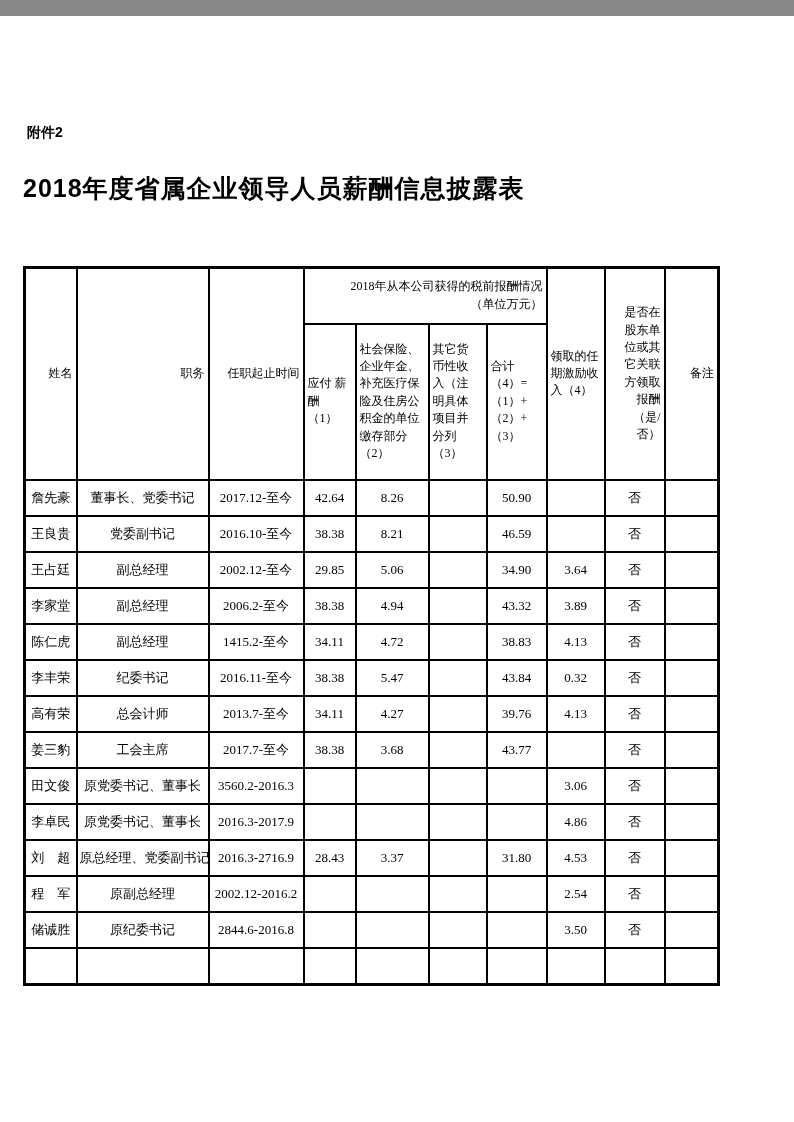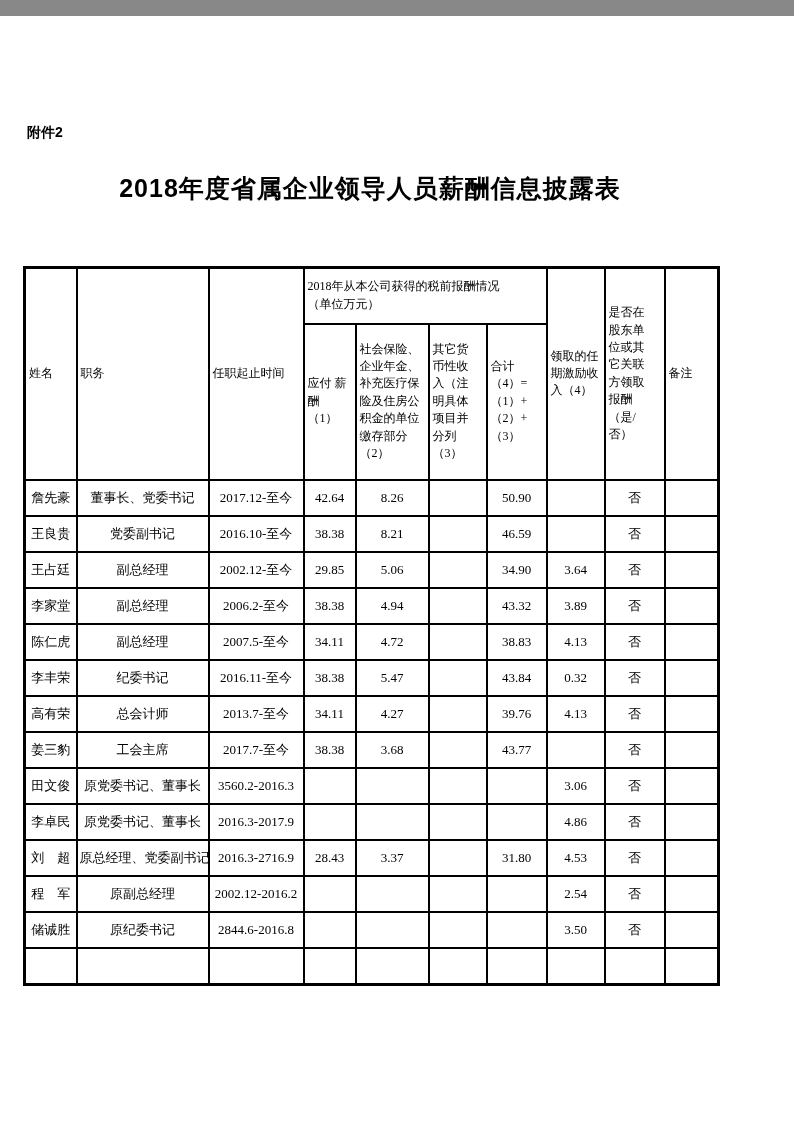--- a/index.html
+++ b/index.html
@@ -8,36 +8,36 @@
     margin:16px auto; overflow:hidden;
     font-family:"Liberation Serif", serif; color:#000;
   }
   .attachment-label {
     position:absolute; left:27px; top:108px;
     font-family:"Liberation Sans", sans-serif;
     font-size:14px; font-weight:bold;
   }
   .doc-title {
     position:absolute; left:23px; top:156px; width:694px;
-    text-align:center; font-family:"Liberation Sans", sans-serif;
+    font-family:"Liberation Sans", sans-serif;
     font-size:25px; font-weight:bold; letter-spacing:1px;
   }
   table.salary {
     position:absolute; left:23px; top:250px; width:694px;
     border-collapse:collapse; table-layout:fixed;
     border:3px solid #000;
   }
   table.salary th, table.salary td {
     border:2px solid #000; overflow:hidden;
   }
   table.salary th {
     font-weight:normal; font-size:12px; line-height:1.45;
     white-space:pre-line; vertical-align:middle; padding:2px 3px;
   }
-  th.center { text-align:left; }
+  th.center { text-align:right; }
   th.left   { text-align:left; }
   tr.hrow1 { height:56px; }
   tr.hrow2 { height:156px; }
   table.salary td {
     font-size:13px; text-align:center; vertical-align:middle;
     height:34px; padding:0 2px; white-space:nowrap;
   }
 </style>
 </head>
 <body>
@@ -151,21 +151,21 @@
           <td>4.94</td>
           <td></td>
           <td>43.32</td>
           <td>3.89</td>
           <td>否</td>
           <td></td>
         </tr>
         <tr>
           <td>陈仁虎</td>
           <td>副总经理</td>
-          <td>2007.5-至今</td>
+          <td>1415.2-至今</td>
           <td>34.11</td>
           <td>4.72</td>
           <td></td>
           <td>38.83</td>
           <td>4.13</td>
           <td>否</td>
           <td></td>
         </tr>
         <tr>
           <td>李丰荣</td>

